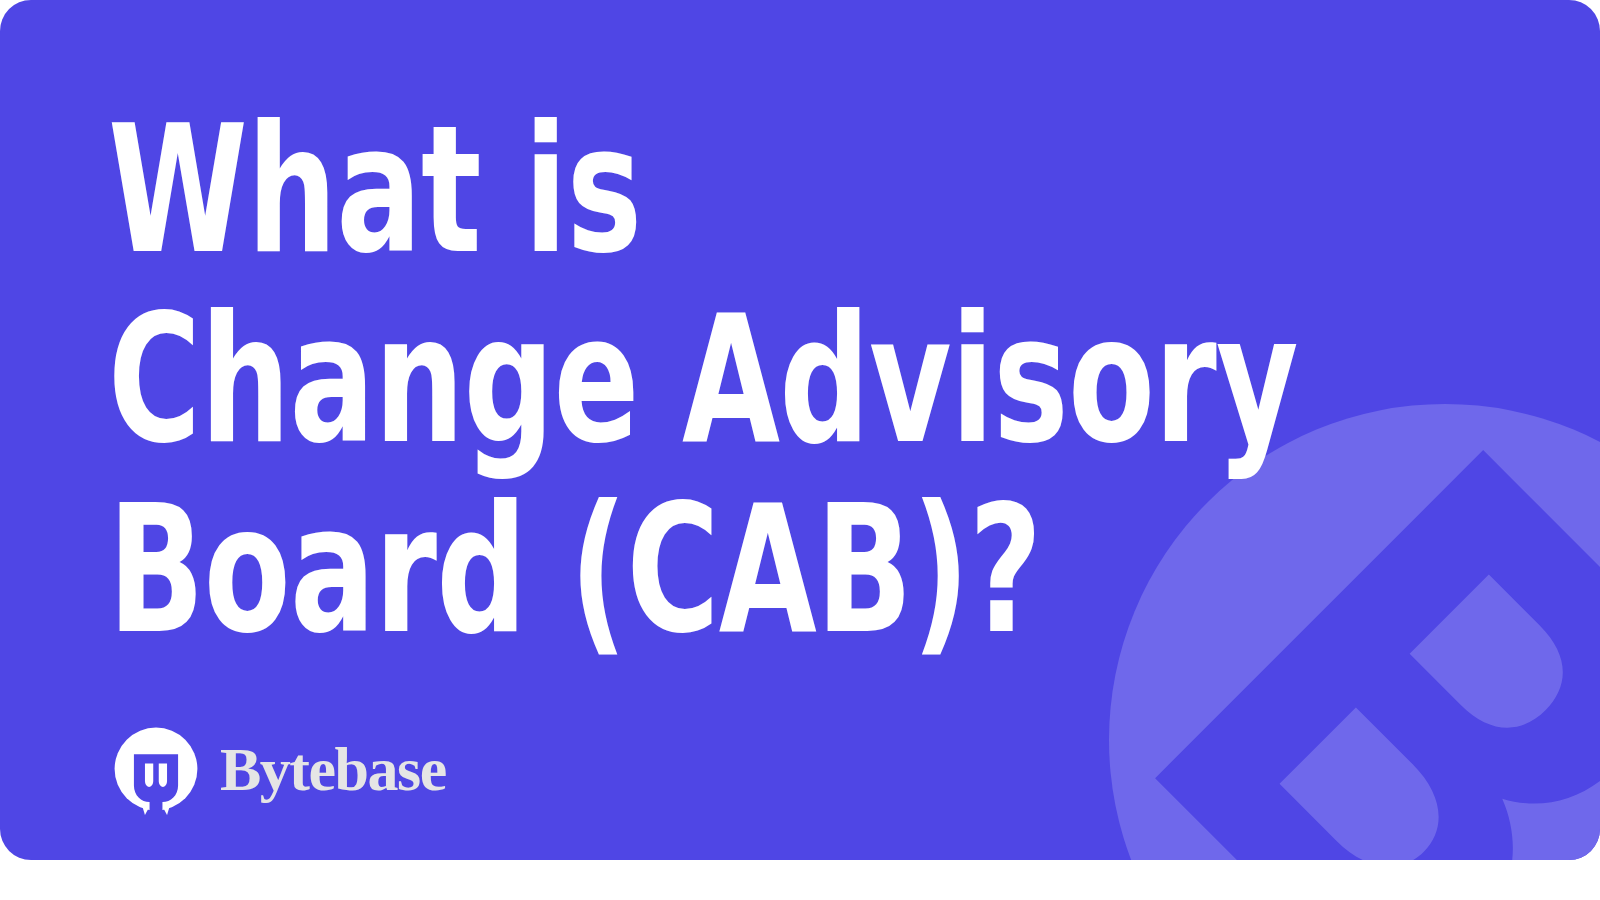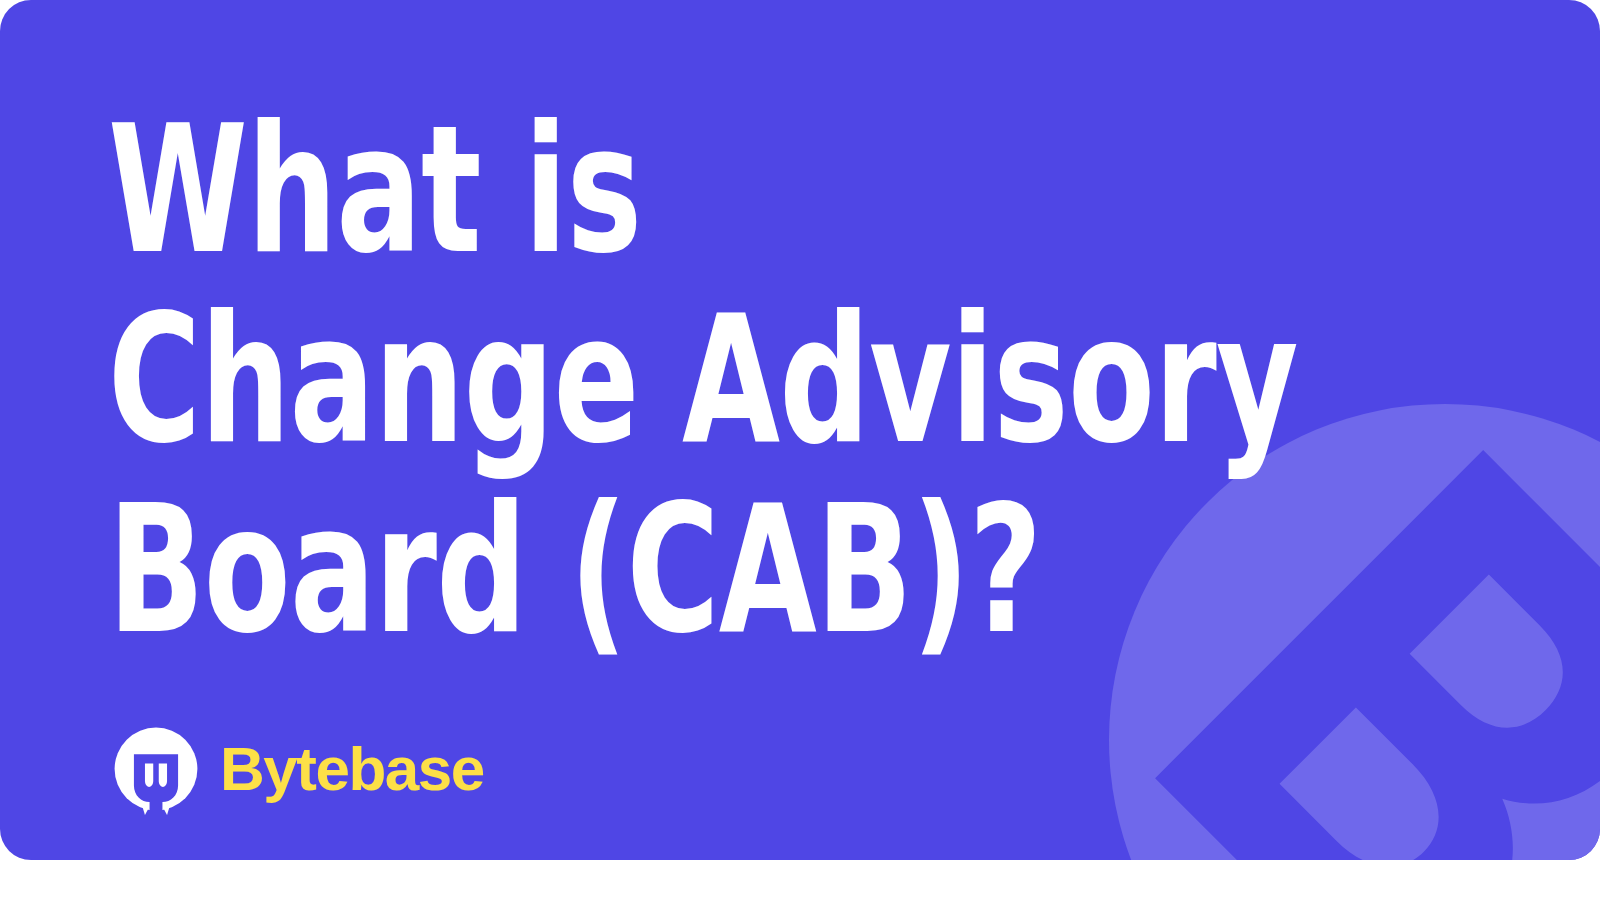--- a/index.html
+++ b/index.html
@@ -68,22 +68,22 @@
     gap: 18px;
   }
   #logo-mark {
     display: block;
     width: 92px;
     height: 92px;
     flex: 0 0 auto;
   }
   #logo-wordmark {
     display: block;
-    color: #fde047;
-    font-family: Liberation Sans, sans-serif;
+    color: #e5e5e5;
+    font-family: Liberation Serif, serif;
     font-weight: 700;
     font-size: 62px;
     line-height: 62px;
     letter-spacing: -1.5px;
     white-space: nowrap;
   }
 </style>
 </head>
 <body>
 

